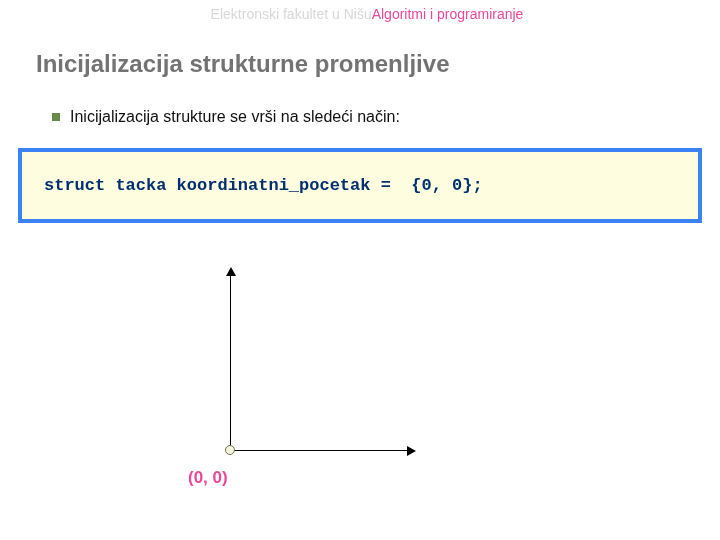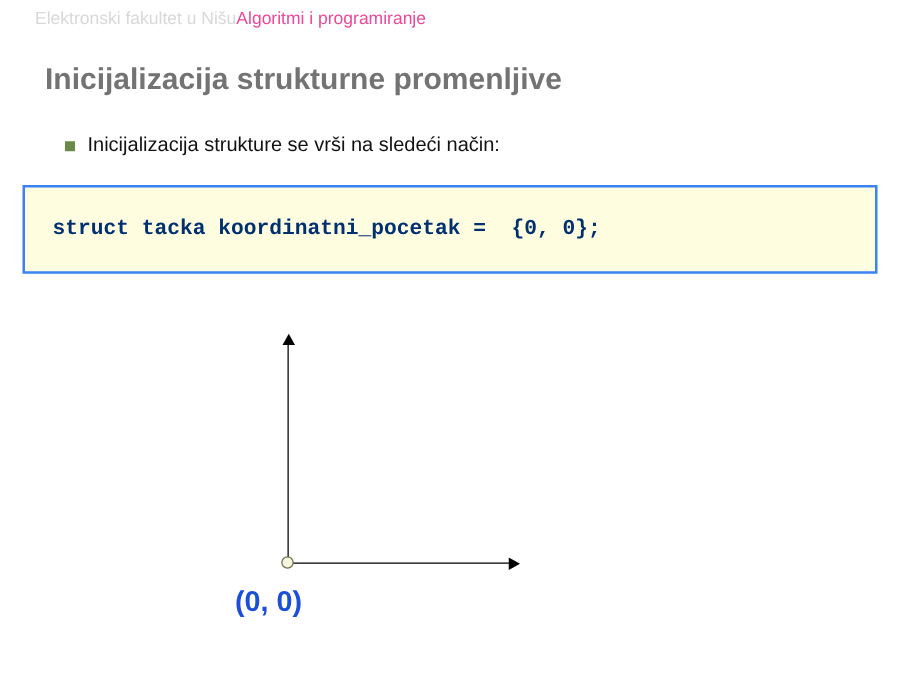--- a/index.html
+++ b/index.html
@@ -6,21 +6,21 @@
   body {
     width: 720px;
     height: 540px;
     background: #ffffff;
     font-family: Arial, Helvetica, sans-serif;
     position: relative;
     overflow: hidden;
   }
   .header {
     display: flex;
-    justify-content: flex-start;
+    justify-content: center;
     padding: 6px 14px 0 28px;
     font-size: 14px;
     color: #d8d8d8;
   }
   .header-right {
     color: #ec4899;
   }
   .title {
     padding: 28px 14px 0 36px;
     font-size: 24px;
@@ -38,21 +38,21 @@
     height: 8px;
     background: #6a8a4a;
     flex-shrink: 0;
   }
   .bullet-text {
     font-size: 16px;
     color: #111;
   }
   .code-panel {
     margin: 22px 18px 0 18px;
-    border: 2px solid #3b82f6;
+    border: 4px solid #3b82f6;
     background: #fffde0;
     padding: 24px 22px;
   }
   .code-line {
     font-family: "Courier New", Courier, monospace;
     font-size: 17px;
     font-weight: bold;
     color: #003070;
     white-space: pre;
   }
@@ -104,23 +104,23 @@
     width: 10px;
     height: 10px;
     border: 1.5px solid #707050;
     border-radius: 50%;
     background: #f5f5e0;
   }
   .origin-label {
     position: absolute;
     left: 38px;
     top: 198px;
-    font-size: 23px;
+    font-size: 17px;
     font-weight: bold;
-    color: #1d4ed8;
+    color: #ec4899;
   }
 </style>
 </head>
 <body>
 
 <div class="header">
   <div>Elektronski fakultet u Nišu</div>
   <div class="header-right">Algoritmi i programiranje</div>
 </div>
 

